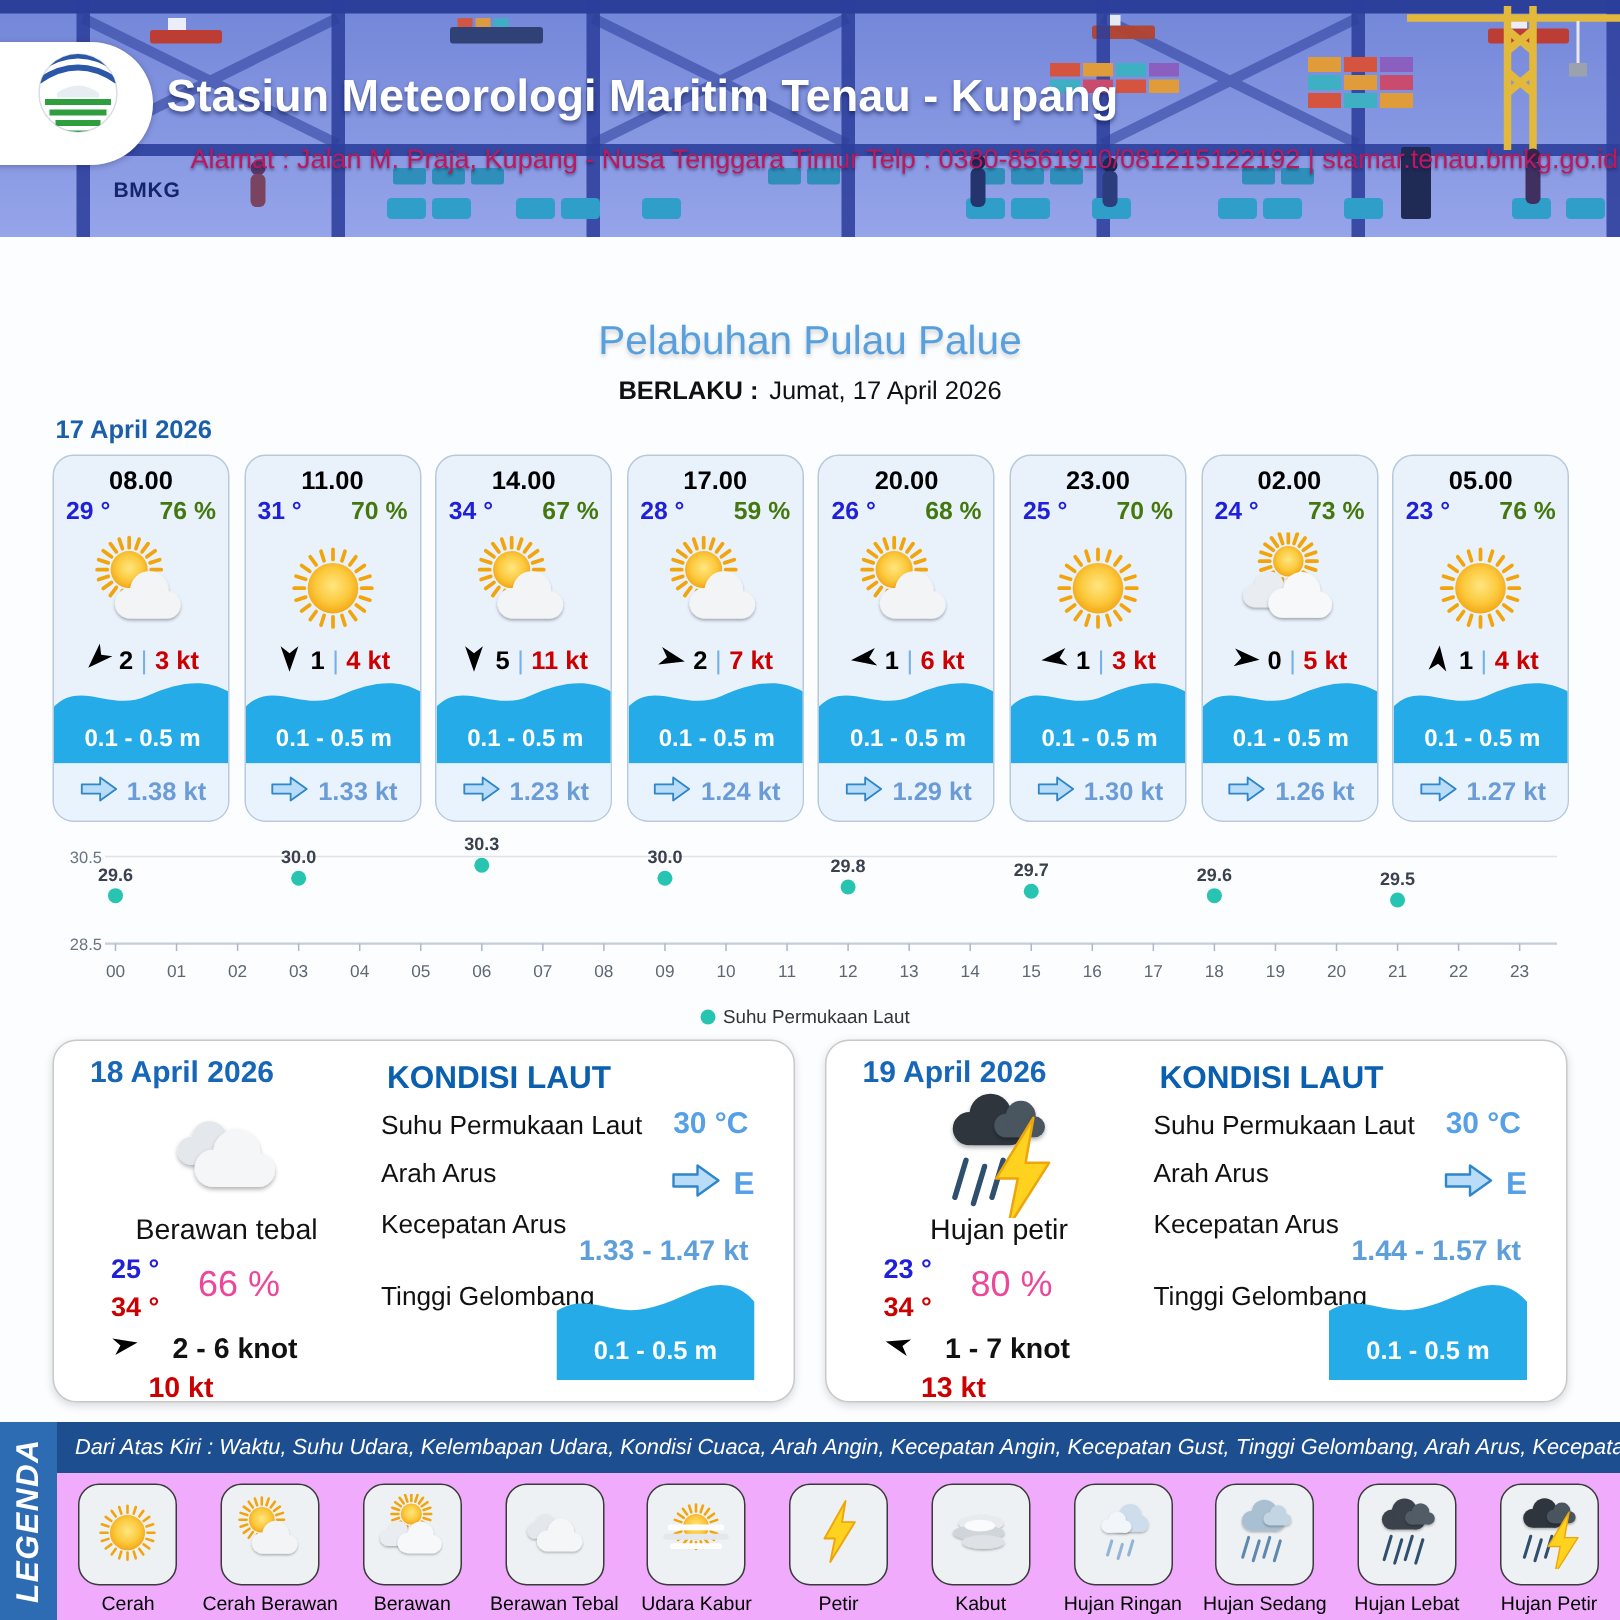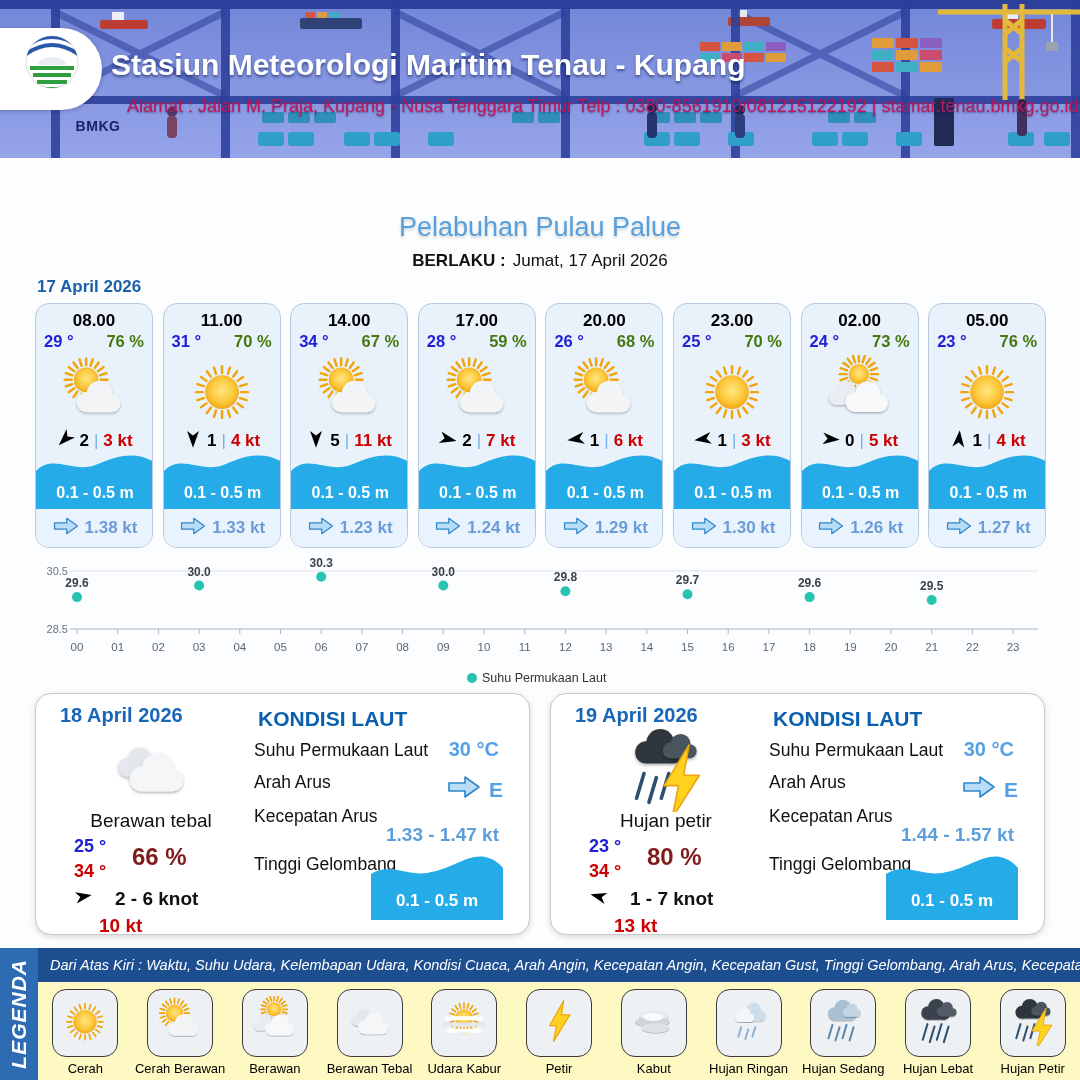--- a/index.html
+++ b/index.html
@@ -51,21 +51,21 @@
   .sst-chart{position:absolute;left:30px;top:556px;}
   
   .panel{position:absolute;top:693px;width:495px;height:242px;background:#fff;border:1.6px solid #c9c9c9;
          border-radius:16px;box-shadow:0 2px 6px rgba(0,0,0,.14);box-sizing:border-box;}
   .p-date{position:absolute;left:24px;top:10px;font-size:20px;font-weight:bold;color:#1766b8;}
   .p-icon{position:absolute;left:52px;top:32px;width:126px;height:84px;display:flex;
           align-items:center;justify-content:center;}
   .p-cond{position:absolute;left:0;top:116px;width:230px;text-align:center;font-size:19px;color:#111;}
   .p-tmin{position:absolute;left:38px;top:142px;font-size:18px;font-weight:bold;color:#2020d8;}
   .p-tmax{position:absolute;left:38px;top:167px;font-size:18px;font-weight:bold;color:#cc0000;}
-  .p-hum{position:absolute;left:96px;top:149px;font-size:24px;font-weight:bold;color:#7f1d1d;}
+  .p-hum{position:absolute;left:96px;top:149px;font-size:24px;font-weight:normal;color:#ec4899;}
   .p-wind{position:absolute;left:38px;top:193px;display:flex;align-items:center;gap:22px;
           font-size:19px;font-weight:bold;color:#111;}
   .p-gust{position:absolute;left:63px;top:221px;font-size:19px;font-weight:bold;color:#cc0000;}
   .sea-title{position:absolute;left:222px;top:13px;font-size:21px;font-weight:bold;color:#0a5fae;}
   .sea-label{position:absolute;font-size:17.5px;color:#111;}
   .sea-val{position:absolute;font-weight:bold;color:#55a0e6;}
   .sea-sst{right:30px;top:44px;font-size:20px;}
   .sea-dir{right:26px;top:80px;font-size:21px;display:flex;align-items:center;gap:8px;}
   .sea-speed{right:30px;top:130px;font-size:19px;color:#5e9fd9;}
   .p-wavebox{position:absolute;right:26px;top:160px;width:132px;height:66px;}
@@ -74,21 +74,21 @@
               font-size:17px;font-weight:bold;}
   
   .legend{position:absolute;left:0;top:948px;width:1080px;height:132px;}
   .legend-bar{position:absolute;left:0;top:0;width:38px;height:132px;background:#2d6cb3;
               display:flex;align-items:center;justify-content:center;}
   .legend-bar span{writing-mode:vertical-rl;transform:rotate(180deg);color:#fff;font-weight:bold;
                    font-style:italic;font-size:21px;letter-spacing:1px;}
   .legend-band{position:absolute;left:38px;top:0;width:1042px;height:34px;background:#1d4e8f;
                color:#fff;font-style:italic;font-size:14.5px;line-height:34px;padding-left:12px;
                box-sizing:border-box;white-space:nowrap;}
-  .legend-items{position:absolute;left:38px;top:34px;width:1042px;height:98px;background:#fef9c3;
+  .legend-items{position:absolute;left:38px;top:34px;width:1042px;height:98px;background:#f0abfc;
                 display:flex;text-align:center;}
   .legend-item{flex:1;display:flex;flex-direction:column;align-items:center;padding-top:7px;}
   .legend-box{width:64px;height:66px;border:1.6px solid #3a3a3a;border-radius:14px;display:flex;
               align-items:center;justify-content:center;background:#eef1f3;}
   .legend-label{margin-top:4px;font-size:13px;color:#000;white-space:nowrap;}
 </style>
 </head>
 <body>
 
 <svg width="0" height="0" style="position:absolute" aria-hidden="true">

